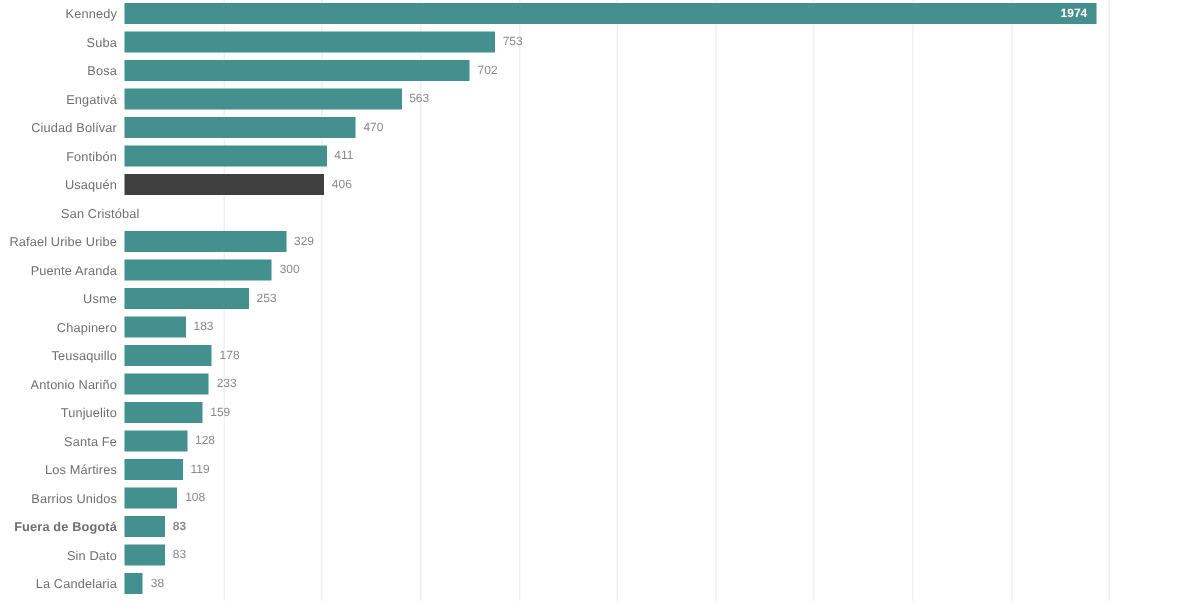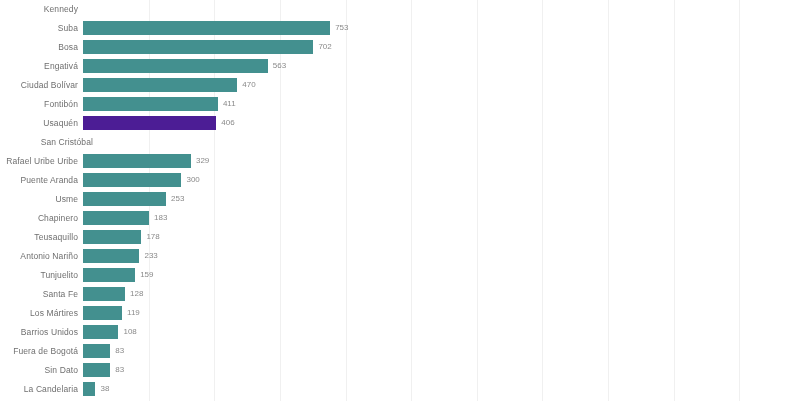--- a/index.html
+++ b/index.html
@@ -111,20 +111,25 @@
       <div class="gridline" style="left: 393.84px; background: rgb(240, 240, 240);"></div>
       <div class="gridline" style="left: 459.48px; background: rgb(240, 240, 240);"></div>
       <div class="gridline" style="left: 525.12px; background: rgb(240, 240, 240);"></div>
       <div class="gridline" style="left: 590.76px; background: rgb(240, 240, 240);"></div>
       <div class="gridline" style="left: 656.4px; background: rgb(240, 240, 240);"></div>
     </div>
 
   <div id="rows-layer">
       <div class="row" style="top: 0px;">
         <div class="cat-label" style="color: rgb(111, 111, 111);">Kennedy</div>
+        <div class="bar-wrap" style="left: 83px; width: 647.867px;">
+          <div class="bar" style="width: 100%; background: rgb(67, 144, 143);">
+            <span class="value-in" style="color: rgb(255, 255, 255);">1974</span>
+          </div>
+        </div>
       </div>
       <div class="row" style="top: 19px;">
         <div class="cat-label" style="color: rgb(111, 111, 111);">Suba</div>
         <div class="bar-wrap" style="left: 83px; width: 247.135px;">
           <div class="bar" style="width: 100%; background: rgb(67, 144, 143);">
             <span class="value-out" style="color: rgb(138, 138, 138);">753</span>
           </div>
         </div>
       </div>
       <div class="row" style="top: 38px;">
@@ -155,21 +160,21 @@
         <div class="cat-label" style="color: rgb(111, 111, 111);">Fontibón</div>
         <div class="bar-wrap" style="left: 83px; width: 134.89px;">
           <div class="bar" style="width: 100%; background: rgb(67, 144, 143);">
             <span class="value-out" style="color: rgb(138, 138, 138);">411</span>
           </div>
         </div>
       </div>
       <div class="row" style="top: 114px;">
         <div class="cat-label" style="color: rgb(111, 111, 111);">Usaquén</div>
         <div class="bar-wrap" style="left: 83px; width: 133.249px;">
-          <div class="bar" style="width: 100%; background: #4c1d95;">
+          <div class="bar" style="width: 100%; background: #404040;">
             <span class="value-out" style="color: rgb(138, 138, 138);">406</span>
           </div>
         </div>
       </div>
       <div class="row" style="top: 133px; margin-left: 15px;">
         <div class="cat-label" style="color: rgb(111, 111, 111);">San Cristóbal</div>
       </div>
       <div class="row" style="top: 152px;">
         <div class="cat-label" style="color: rgb(111, 111, 111);">Rafael Uribe Uribe</div>
         <div class="bar-wrap" style="left: 83px; width: 107.978px;">
@@ -189,21 +194,21 @@
       <div class="row" style="top: 190px;">
         <div class="cat-label" style="color: rgb(111, 111, 111);">Usme</div>
         <div class="bar-wrap" style="left: 83px; width: 83.0346px;">
           <div class="bar" style="width: 100%; background: rgb(67, 144, 143);">
             <span class="value-out" style="color: rgb(138, 138, 138);">253</span>
           </div>
         </div>
       </div>
       <div class="row" style="top: 209px;">
         <div class="cat-label" style="color: rgb(111, 111, 111);">Chapinero</div>
-        <div class="bar-wrap" style="left: 83px; width: 66px;">
+        <div class="bar-wrap" style="left: 83px; width: 41px;">
           <div class="bar" style="width: 100%; background: rgb(67, 144, 143);">
             <span class="value-out" style="color: rgb(138, 138, 138);">183</span>
           </div>
         </div>
       </div>
       <div class="row" style="top: 228px;">
         <div class="cat-label" style="color: rgb(111, 111, 111);">Teusaquillo</div>
         <div class="bar-wrap" style="left: 83px; width: 58.4196px;">
           <div class="bar" style="width: 100%; background: rgb(67, 144, 143);">
             <span class="value-out" style="color: rgb(138, 138, 138);">178</span>
@@ -243,21 +248,21 @@
         </div>
       </div>
       <div class="row" style="top: 323px;">
         <div class="cat-label" style="color: rgb(111, 111, 111);">Barrios Unidos</div>
         <div class="bar-wrap" style="left: 83px; width: 35.4456px;">
           <div class="bar" style="width: 100%; background: rgb(67, 144, 143);">
             <span class="value-out" style="color: rgb(138, 138, 138);">108</span>
           </div>
         </div>
       </div>
-      <div class="row" style="top: 342px;">
+      <div class="row" style="top: 342px; font-weight: bold;">
         <div class="cat-label" style="color: rgb(111, 111, 111);">Fuera de Bogotá</div>
         <div class="bar-wrap" style="left: 83px; width: 27.2406px;">
           <div class="bar" style="width: 100%; background: rgb(67, 144, 143);">
             <span class="value-out" style="color: rgb(138, 138, 138);">83</span>
           </div>
         </div>
       </div>
       <div class="row" style="top: 361px;">
         <div class="cat-label" style="color: rgb(111, 111, 111);">Sin Dato</div>
         <div class="bar-wrap" style="left: 83px; width: 27.2406px;">

